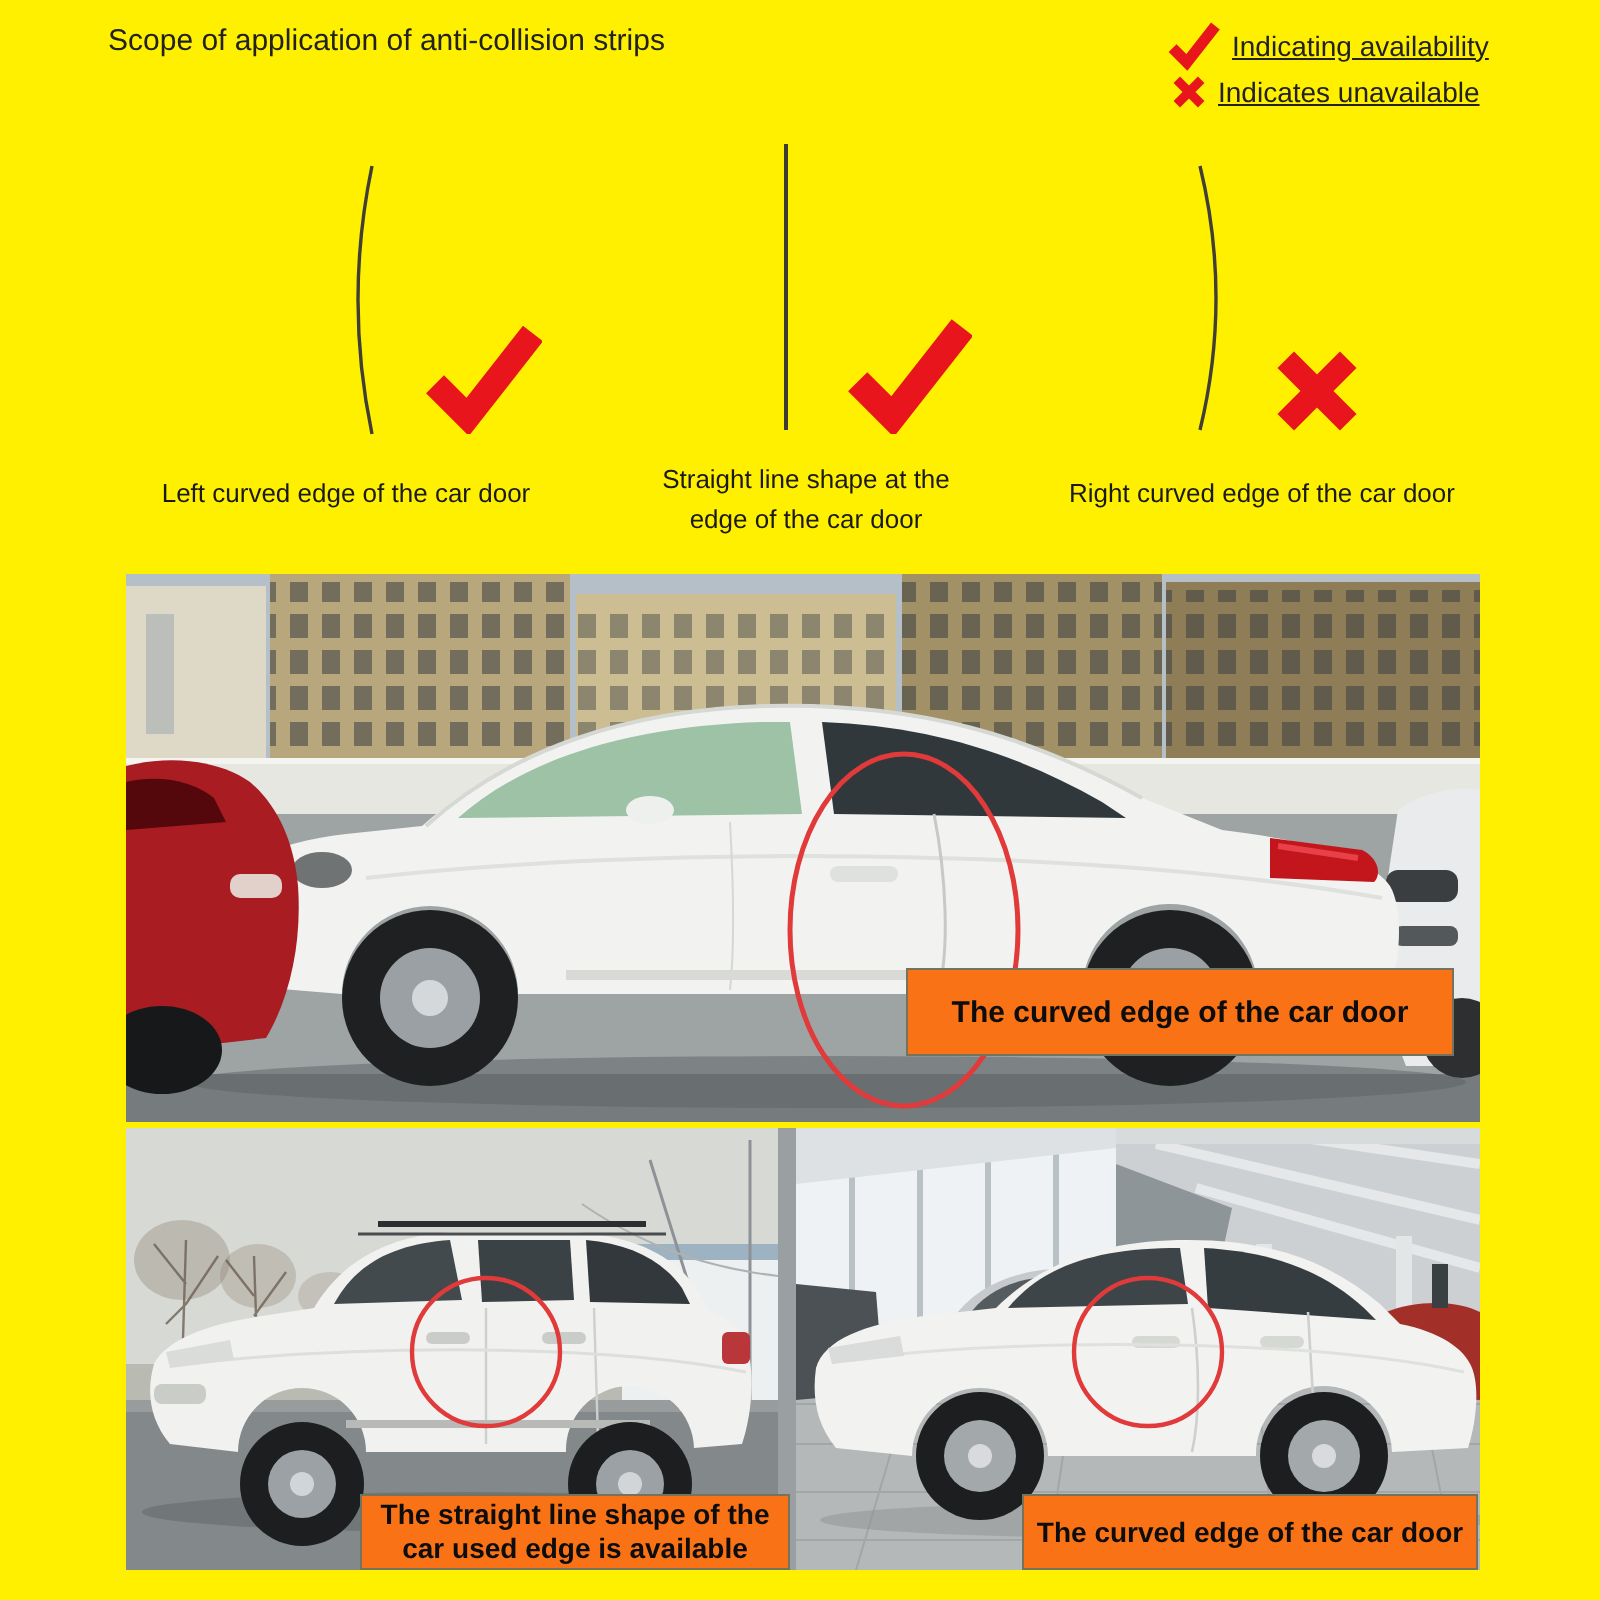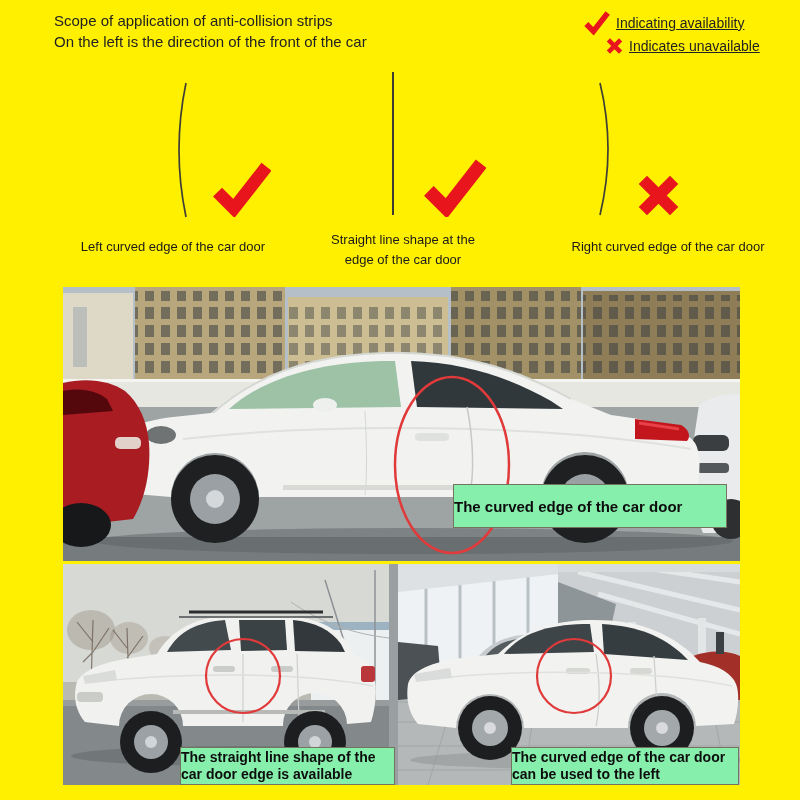--- a/index.html
+++ b/index.html
@@ -8,54 +8,53 @@
     background:#FFF000;
     font-family:"Liberation Sans",sans-serif;
     color:#1f1f1f;
   }
   .abs{position:absolute;}
   
   #header-text{left:54px;top:10px;font-size:15px;line-height:21px;color:#222;}
   
   .legend-row{display:flex;align-items:center;gap:6px;}
   #legend-row-1{left:584px;top:11px;}
-  #legend-row-2{left:606px;top:38px;text-align:center;}
+  #legend-row-2{left:586px;top:38px;text-align:center;}
   .legend-label{font-size:14px;color:#222;text-decoration:underline;}
   
   .curve-svg{overflow:visible;}
   #mid-line{left:392px;top:72px;width:2px;height:143px;background:#3c3c32;}
   
   .diagram-label{font-size:13px;line-height:20px;text-align:center;color:#1a1a1a;}
   #label-left{left:63px;top:237px;width:220px;}
   #label-mid{left:313px;top:230px;width:180px;}
-  #label-right{left:558px;top:237px;width:220px;}
+  #label-right{left:521px;top:237px;width:220px;}
   
   .photo{overflow:hidden;background:#9aa0a2;}
   #photo-main{left:63px;top:287px;width:677px;height:274px;}
   #photo-bl{left:63px;top:564px;width:364px;height:221px;}
   #photo-br{left:398px;top:564px;width:342px;height:221px;}
   .photo svg{display:block;}
   
   .caption{
-    background:#86efac;border:1px solid #73735e;
-    text-align:left;font-weight:bold;color:#0d0d0d;
+    background:#f97316;border:1px solid #73735e;
+    text-align:center;font-weight:bold;color:#0d0d0d;
     display:flex;flex-direction:column;justify-content:center;
   }
   #caption-main{left:390px;top:197px;width:272px;height:42px;font-size:15px;line-height:19px;}
   #caption-bl{left:117px;top:183px;width:213px;height:36px;font-size:14px;line-height:17px;}
   #caption-br{left:113px;top:183px;width:226px;height:36px;font-size:14px;line-height:17px;}
 </style>
 </head>
 <body>
 
 <div id="stage">
 
   <div class="abs" id="header-text">
     <div>Scope of application of anti-collision strips</div>
-    <div>On the left is the direction of the front of the car</div>
   </div>
 
   <div class="abs legend-row" id="legend-row-1">
     <svg width="26" height="23" viewBox="0 0 64 58" class="curve-svg">
       <polyline points="5,33 23,51 59,5" fill="none" stroke="#E9151D" stroke-width="14"></polyline>
     </svg>
     <span class="legend-label">Indicating availability</span>
   </div>
   <div class="abs legend-row" id="legend-row-2">
     <svg width="17" height="16" viewBox="0 0 44 42">
@@ -197,21 +196,21 @@
       <circle cx="88" cy="178" r="31" fill="#1c1e20"></circle>
         <circle cx="88" cy="178" r="17" fill="#9ba1a4"></circle>
         <circle cx="88" cy="178" r="6" fill="#d2d5d7"></circle>
       <circle cx="252" cy="178" r="31" fill="#1c1e20"></circle>
         <circle cx="252" cy="178" r="17" fill="#9ba1a4"></circle>
         <circle cx="252" cy="178" r="6" fill="#d2d5d7"></circle>
       <circle cx="180" cy="112" r="37" fill="none" stroke="#E03A3A" stroke-width="2.2"></circle>
     </svg>
     <div class="abs caption" id="caption-bl">
       <div>The straight line shape of the</div>
-      <div>car door edge is available</div>
+      <div>car used edge is available</div>
     </div>
   </div>
 
   <div class="abs photo" id="photo-br">
     <svg width="342" height="221" viewBox="0 0 342 221">
       <rect width="342" height="221" fill="#ccd0d2"></rect>
       <rect x="0" y="0" width="160" height="98" fill="#eef2f4"></rect>
       <g stroke="#b9c1c5" stroke-width="3">
           <path d="M28 0 V98 M62 0 V98 M96 0 V98 M130 0 V98"></path>
         </g>
@@ -247,17 +246,16 @@
       <circle cx="92" cy="164" r="32" fill="#1c1e20"></circle>
         <circle cx="92" cy="164" r="18" fill="#a3a8ab"></circle>
         <circle cx="92" cy="164" r="6" fill="#d8dadc"></circle>
       <circle cx="264" cy="164" r="32" fill="#1c1e20"></circle>
         <circle cx="264" cy="164" r="18" fill="#a3a8ab"></circle>
         <circle cx="264" cy="164" r="6" fill="#d8dadc"></circle>
       <circle cx="176" cy="112" r="37" fill="none" stroke="#E03A3A" stroke-width="2.2"></circle>
     </svg>
     <div class="abs caption" id="caption-br">
       <div>The curved edge of the car door</div>
-      <div>can be used to the left</div>
     </div>
   </div>
 
 </div>
 
 </body></html>

